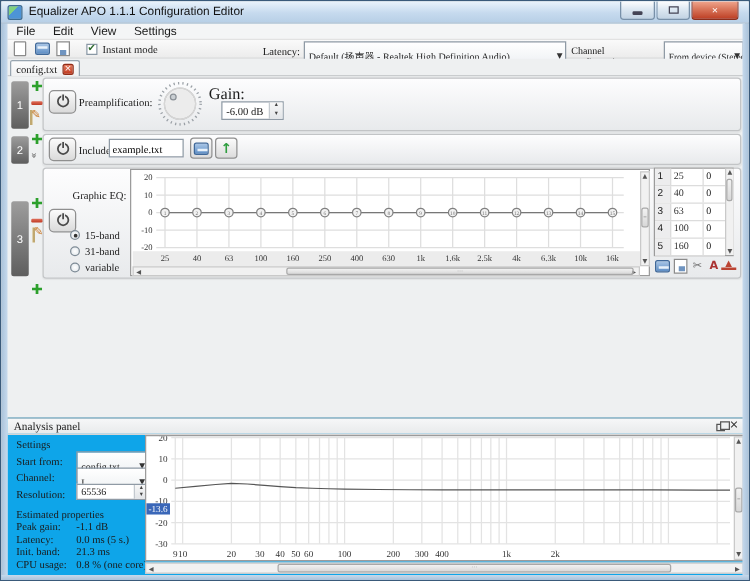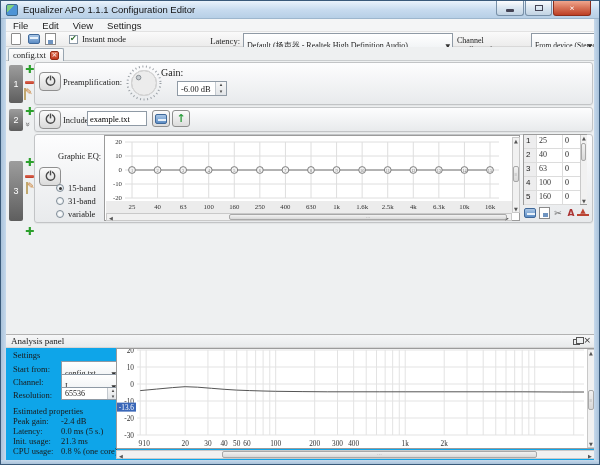--- a/index.html
+++ b/index.html
@@ -146,21 +146,21 @@
           <line x1="6.5" y1="1.6" x2="6.5" y2="6.4" stroke="#4a4a4a" stroke-width="1.4"></line>
         </svg></span>
     </div>
   <div class="abs" style="left:62px;top:76px;font-size:8.5px">Preamplification:</div>
   <svg class="abs" style="left:124px;top:63px" width="38" height="38" viewBox="0 0 38 38">
     <circle cx="19" cy="19" r="16.5" fill="none" stroke="#9aa0a6" stroke-width="2" stroke-dasharray="1 2.6"></circle>
     <circle cx="19" cy="19" r="12.5" fill="#ececec" stroke="#9a9a9a"></circle>
     <circle cx="19" cy="19" r="12.5" fill="none" stroke="#fff" stroke-width="1" opacity="0.6"></circle>
     <circle cx="13.6" cy="13.6" r="2.3" fill="#c9ced2" stroke="#8a9096"></circle>
   </svg>
-  <div class="abs" style="left:160px;top:66px;font-size:10px">Gain:</div>
+  <div class="abs" style="left:166px;top:66px;font-size:13px">Gain:</div>
   <div class="spin" style="left:176px;top:80px;width:50px;height:15px">
     <span>-6.00 dB</span>
     <span class="ud">
         <span>▴</span>
         <span>▾</span>
       </span>
   </div>
 
   
   <div class="abs rowpanel" style="left:33px;top:106px;width:559px;height:25px"></div>
@@ -376,28 +376,28 @@
       <span class="ud">
           <span>▴</span>
           <span>▾</span>
         </span>
     </div>
 
     <div class="alab" style="left:7px;top:71px">Estimated properties</div>
     <div class="abs" id="props" style="left:7px;top:81px">
         <div class="prow">
           <span class="plab">Peak gain:</span>
-          <span>-2.4 dB</span>
+          <span>-1.1 dB</span>
         </div>
         <div class="prow">
           <span class="plab">Latency:</span>
           <span>0.0 ms (5 s.)</span>
         </div>
         <div class="prow">
-          <span class="plab">Init. usage:</span>
+          <span class="plab">Init. band:</span>
           <span>21.3 ms</span>
         </div>
         <div class="prow">
           <span class="plab">CPU usage:</span>
           <span>0.8 % (one core)</span>
         </div>
       </div>
 
     <div class="gbox" style="left:110px;top:13px;width:479px;height:101px">
       <svg id="ansvg" style="position:absolute;left:0;top:0" width="470" height="100">

